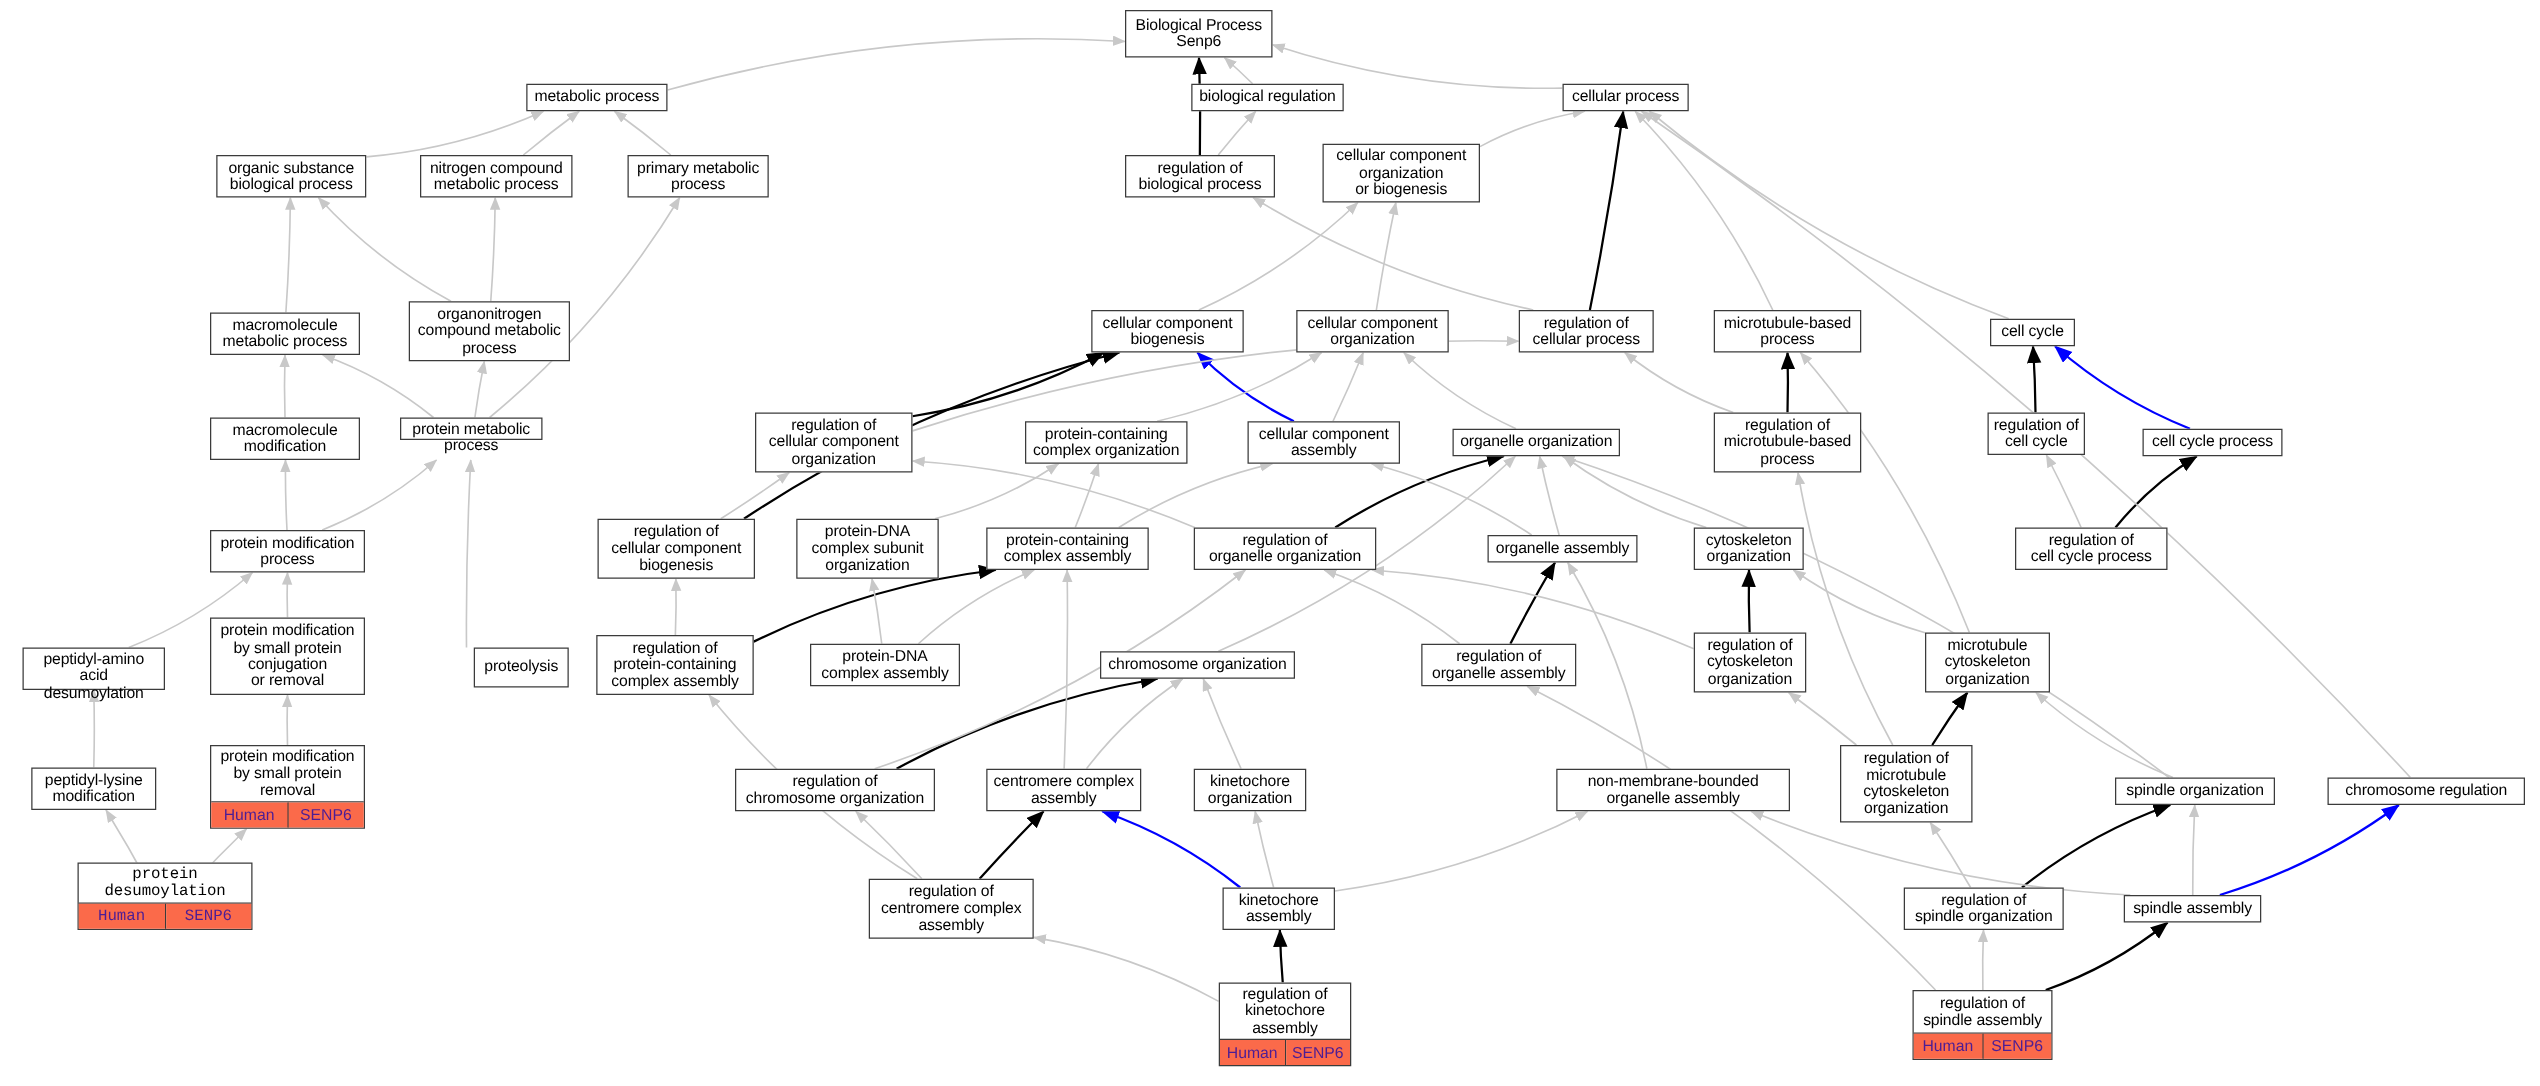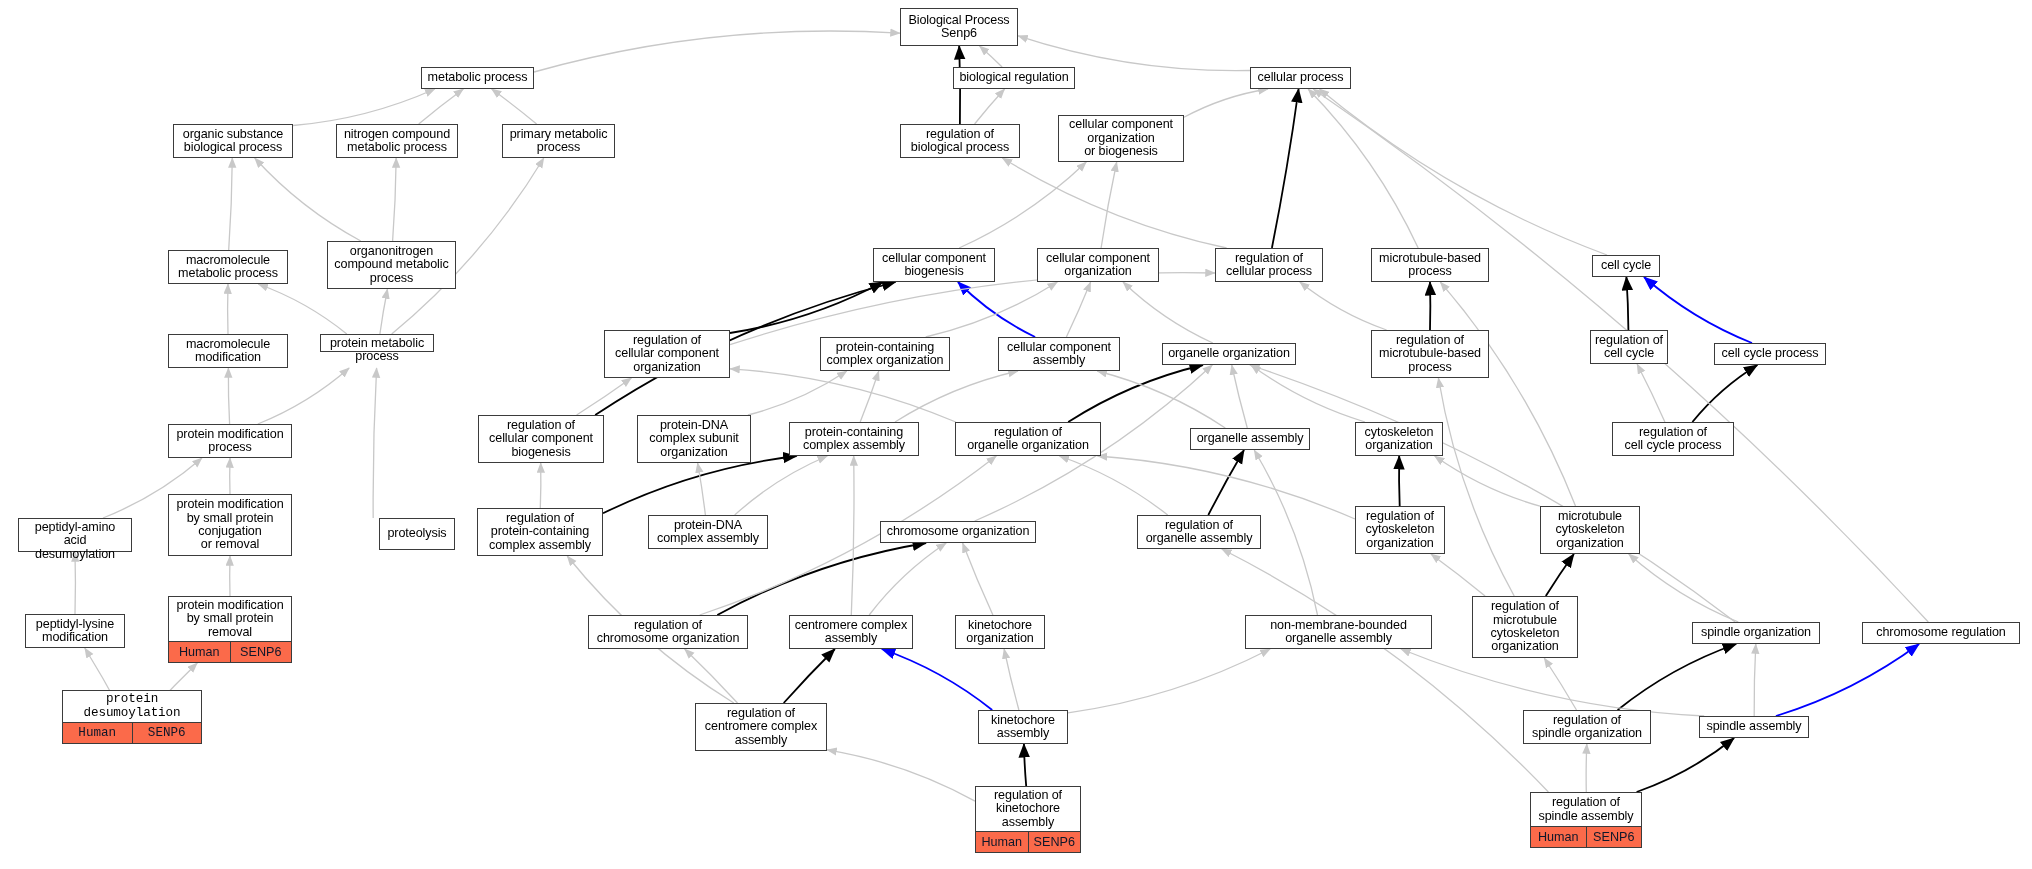--- a/index.html
+++ b/index.html
@@ -42,21 +42,21 @@
     border-top:1.6px solid #3b3b3b;
     height:20px;
     flex:0 0 20px;
   }
   .annot .cell{
     flex:1 1 50%;
     display:flex;
     align-items:center;
     justify-content:center;
     font-size:12.6px;
-    color:#0f172a;
+    color:#4c1d95;
     background:#fb6a4a;
   }
   .annot .cell.left{border-right:1.6px solid #3b3b3b;}
 </style>
 </head>
 <body>
 
 <div id="canvas">
   <svg id="edges" viewBox="0 0 2032 869" xmlns="http://www.w3.org/2000/svg">
     <defs>

